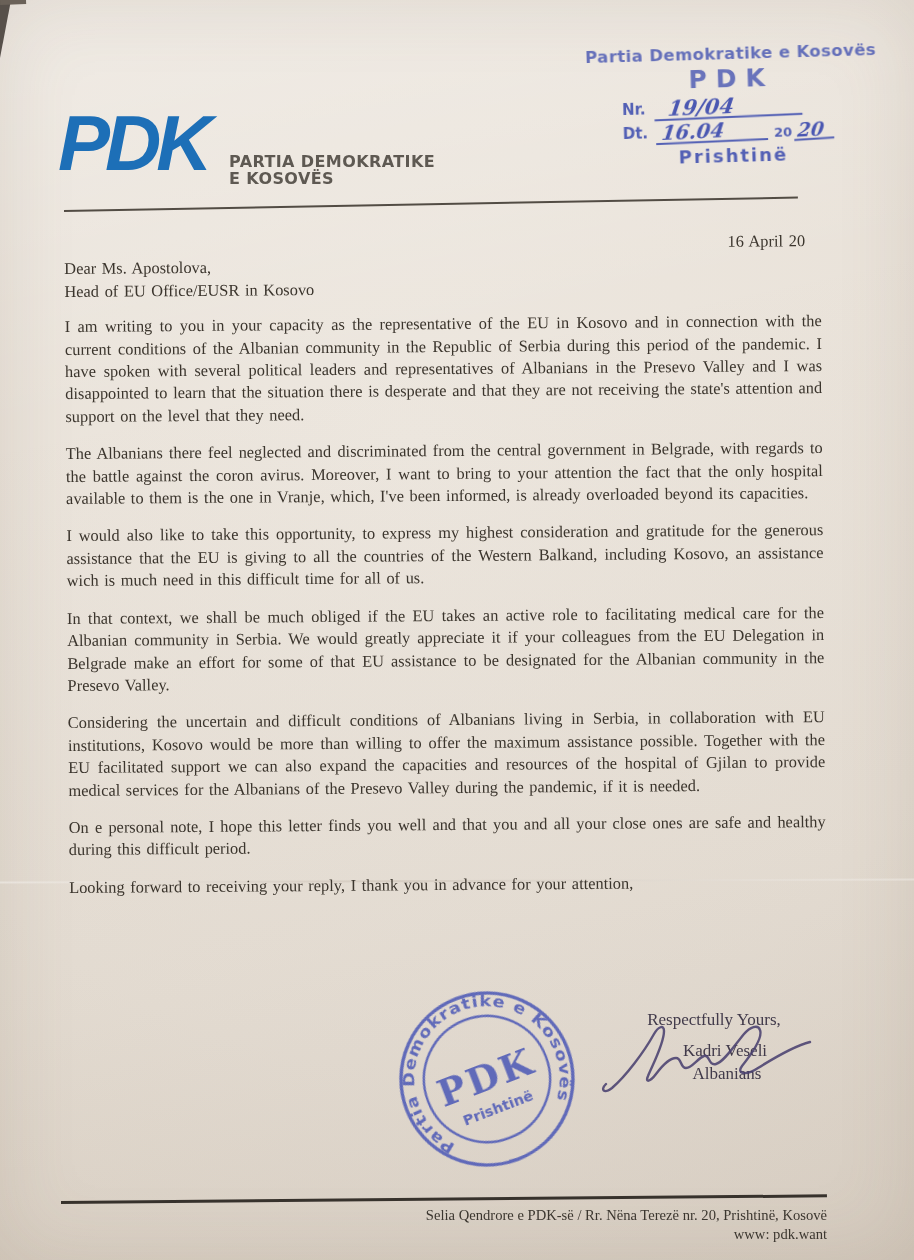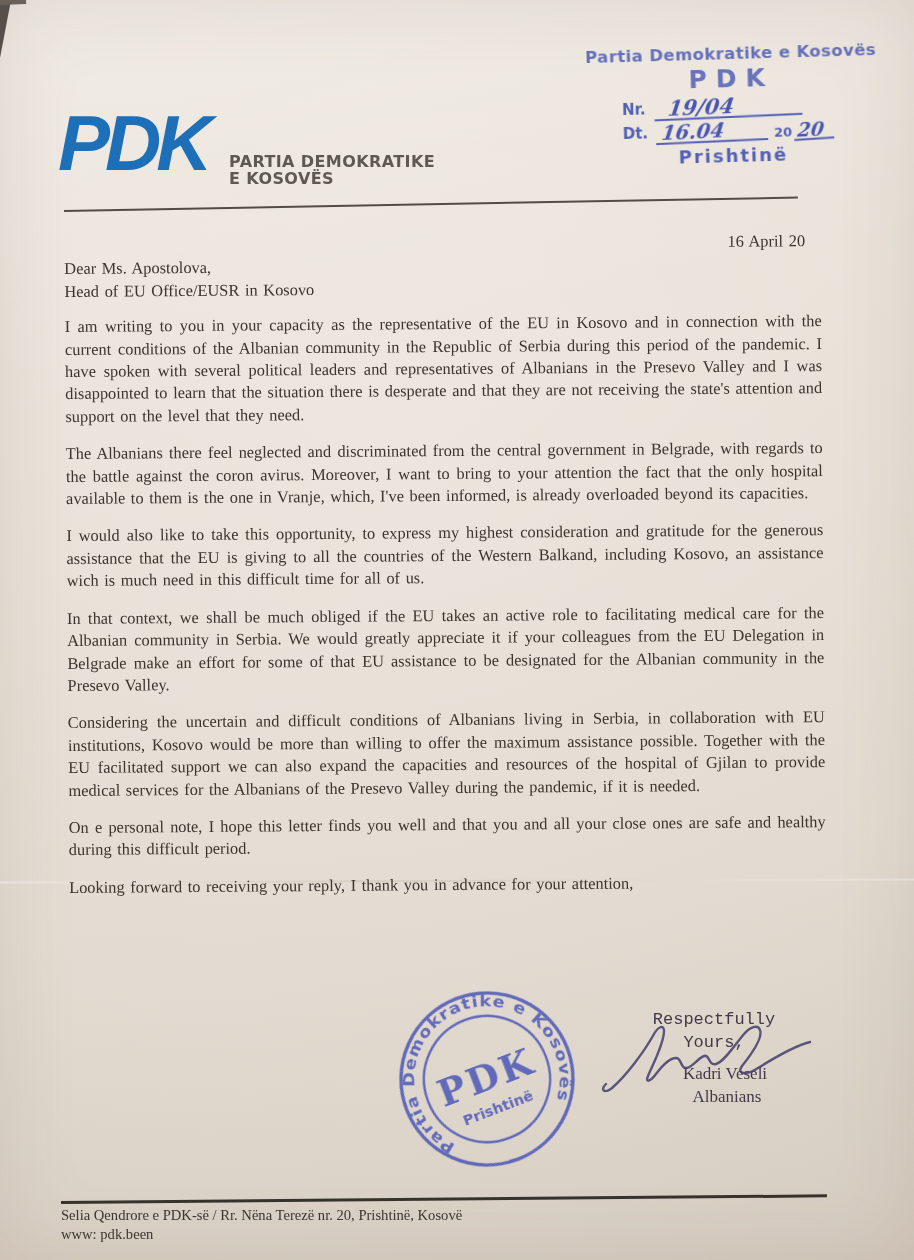--- a/index.html
+++ b/index.html
@@ -68,29 +68,29 @@
   .content p{margin:15px 0 0 0;text-align:justify;}
   .content .first{margin-top:13px;}
 
   
   .round-stamp{position:absolute;left:396px;top:988px;width:182px;height:182px;
     transform:rotate(-21deg);opacity:.92;filter:blur(.3px);}
 
   
   .closing-block{position:absolute;left:618px;top:1008px;width:188px;
     color:#413a4a;font-size:17px;line-height:23px;text-align:center;}
-  .closing-line{padding-left:4px;font-family:Liberation Mono, monospace;}
+  .closing-line{padding-left:4px;}
   .signer-name{margin-top:8px;padding-left:26px;}
   .signer-title{padding-left:30px;}
   .signature{position:absolute;left:598px;top:1018px;width:225px;height:78px;}
 
   
   .foot-rule{position:absolute;left:61px;top:1201px;width:766px;height:3px;
     background:#37322c;transform:rotate(-.5deg);transform-origin:left center;}
-  .footer{position:absolute;left:61px;top:1206px;width:766px;text-align:left;
+  .footer{position:absolute;left:61px;top:1206px;width:766px;text-align:right;
     color:#3b362f;font-size:14.6px;line-height:18.5px;}
 </style>
 </head>
 <body>
 
 <div class="paper"></div>
 <div class="vignette"></div>
 <div class="crease"></div>
 <div class="corner-fold"></div>
 <div class="corner-fold2"></div>
@@ -153,14 +153,14 @@
   <div class="signer-name">Kadri Veseli</div>
   <div class="signer-title">Albanians</div>
 </div>
 <svg class="signature" viewBox="0 0 225 78">
   <path d="M8 66 C 2 72, 6 76, 14 70 C 28 58, 46 34, 56 16 C 60 9, 66 6, 66 13 C 66 26, 54 48, 50 58 C 47 65, 52 64, 58 56 C 64 48, 72 40, 78 40 C 84 40, 82 50, 88 50 C 94 50, 100 40, 106 38 C 112 36, 110 48, 118 46 C 126 44, 136 28, 146 16 C 152 9, 160 6, 162 12 C 165 20, 152 38, 144 48 C 138 56, 148 58, 160 50 C 176 40, 196 28, 212 24" fill="none" stroke="#4a4170" stroke-width="2.4" stroke-linecap="round" opacity=".88"></path>
 </svg>
 
 <div class="foot-rule"></div>
 <div class="footer">
   <div>Selia Qendrore e PDK-së / Rr. Nëna Terezë nr. 20, Prishtinë, Kosovë</div>
-  <div>www: pdk.been</div>
+  <div>www: pdk.want</div>
 </div>
 
 </body></html>

